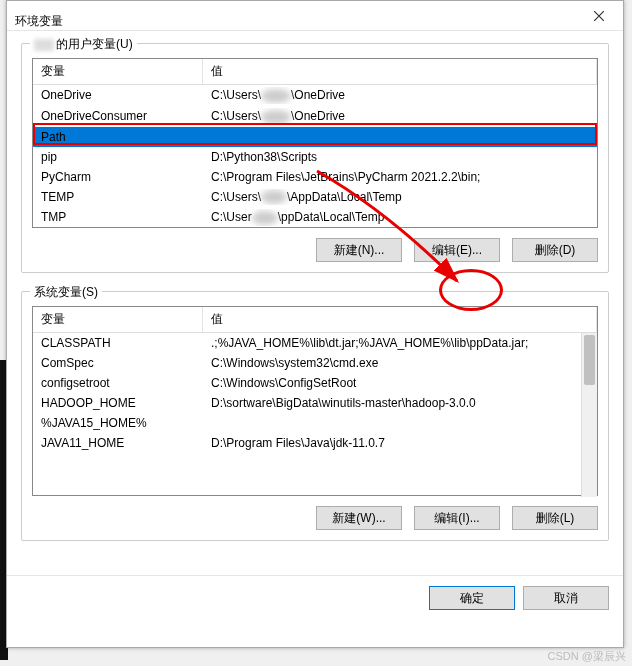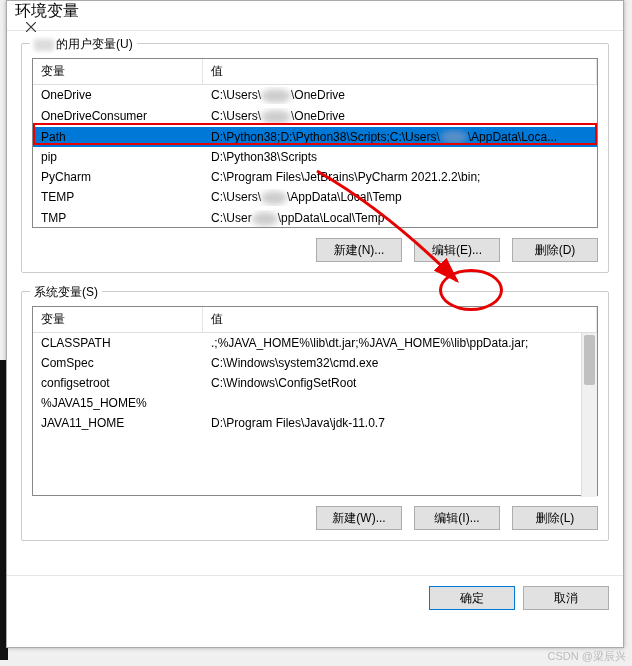--- a/index.html
+++ b/index.html
@@ -1,18 +1,18 @@
 <!DOCTYPE html>
 <html><head>
 <meta charset="utf-8">
 <style>
 * { box-sizing: border-box; margin: 0; padding: 0; font-family: "Microsoft YaHei", "Segoe UI", Tahoma, sans-serif; }
 body { background: #f0f0f0; width: 632px; height: 666px; position: relative; overflow: hidden; }
 .dialog { position: absolute; top: 0; left: 6px; width: 618px; height: 648px; background: #fff; border: 1px solid #aaa; box-shadow: 0 0 4px rgba(0,0,0,.3); }
-.titlebar { height: 30px; display: flex; align-items: flex-start; padding: 0 8px; font-size: 16px; border-bottom: 1px solid #e5e5e5; flex-direction: column; }
+.titlebar { height: 30px; display: flex; align-items: flex-end; padding: 0 8px; font-size: 12px; border-bottom: 1px solid #e5e5e5; }
 .titlebar .title { flex: 1; }
 .close-btn { width: 32px; height: 28px; display: flex; align-items: center; justify-content: center; cursor: pointer; }
 .close-btn svg { width: 10px; height: 10px; }
 .content { padding: 12px 14px 10px; }
 .group { border: 1px solid #ccc; border-radius: 2px; padding: 14px 10px 10px; position: relative; margin-bottom: 18px; }
 .group-label { position: absolute; top: -8px; left: 8px; background: #fff; padding: 0 4px; font-size: 12px; }
 .blur-box { display: inline-block; width: 20px; height: 12px; background: #ddd; filter: blur(2px); border-radius: 2px; margin-right: 2px; vertical-align: middle; }
 .listview { border: 1px solid #888; background: #fff; font-size: 12px; position: relative; }
 .lv-header { display: flex; border-bottom: 1px solid #ddd; background: #fff; }
 .lv-header-cell { padding: 4px 8px; border-right: 1px solid #e5e5e5; font-size: 12px; }
@@ -67,21 +67,20 @@
           <div class="lv-row">
               <div class="lv-cell col-var">OneDrive</div>
               <div class="lv-cell col-val"><span>C:\Users\</span><span class="blur-spot" style="width:30px;height:14px;"></span>\<span>OneDrive</span></div>
             </div>
           <div class="lv-row">
               <div class="lv-cell col-var">OneDriveConsumer</div>
               <div class="lv-cell col-val"><span>C:\Users\</span><span class="blur-spot" style="width:30px;height:14px;"></span>\<span>OneDrive</span></div>
             </div>
           <div class="lv-row selected">
               <div class="lv-cell col-var">Path</div>
-              <div class="lv-cell col-val"><span>D:\Python38;D:\Python38\Scripts;C:\Users\</span><span class="blur-spot" style="width:28px;height:14px;background:#5a8fc7;"></span><span>\AppData\Loca...</span></div>
             </div>
           <div class="lv-row">
               <div class="lv-cell col-var">pip</div>
               <div class="lv-cell col-val">D:\Python38\Scripts</div>
             </div>
           <div class="lv-row">
               <div class="lv-cell col-var">PyCharm</div>
               <div class="lv-cell col-val">C:\Program Files\JetBrains\PyCharm 2021.2.2\bin;</div>
             </div>
           <div class="lv-row">
@@ -118,20 +117,24 @@
             </div>
           <div class="lv-row">
               <div class="lv-cell col-var">ComSpec</div>
               <div class="lv-cell col-val">C:\Windows\system32\cmd.exe</div>
             </div>
           <div class="lv-row">
               <div class="lv-cell col-var">configsetroot</div>
               <div class="lv-cell col-val">C:\Windows\ConfigSetRoot</div>
             </div>
           <div class="lv-row">
+              <div class="lv-cell col-var">HADOOP_HOME</div>
+              <div class="lv-cell col-val">D:\sortware\BigData\winutils-master\hadoop-3.0.0</div>
+            </div>
+          <div class="lv-row">
               <div class="lv-cell col-val">%JAVA15_HOME%</div>
             </div>
           <div class="lv-row">
               <div class="lv-cell col-var">JAVA11_HOME</div>
               <div class="lv-cell col-val">D:\Program Files\Java\jdk-11.0.7</div>
             </div>
           <div class="scrollbar">
             <div class="scroll-thumb" style="top:2px;height:50px;"></div>
           </div>
         </div>

